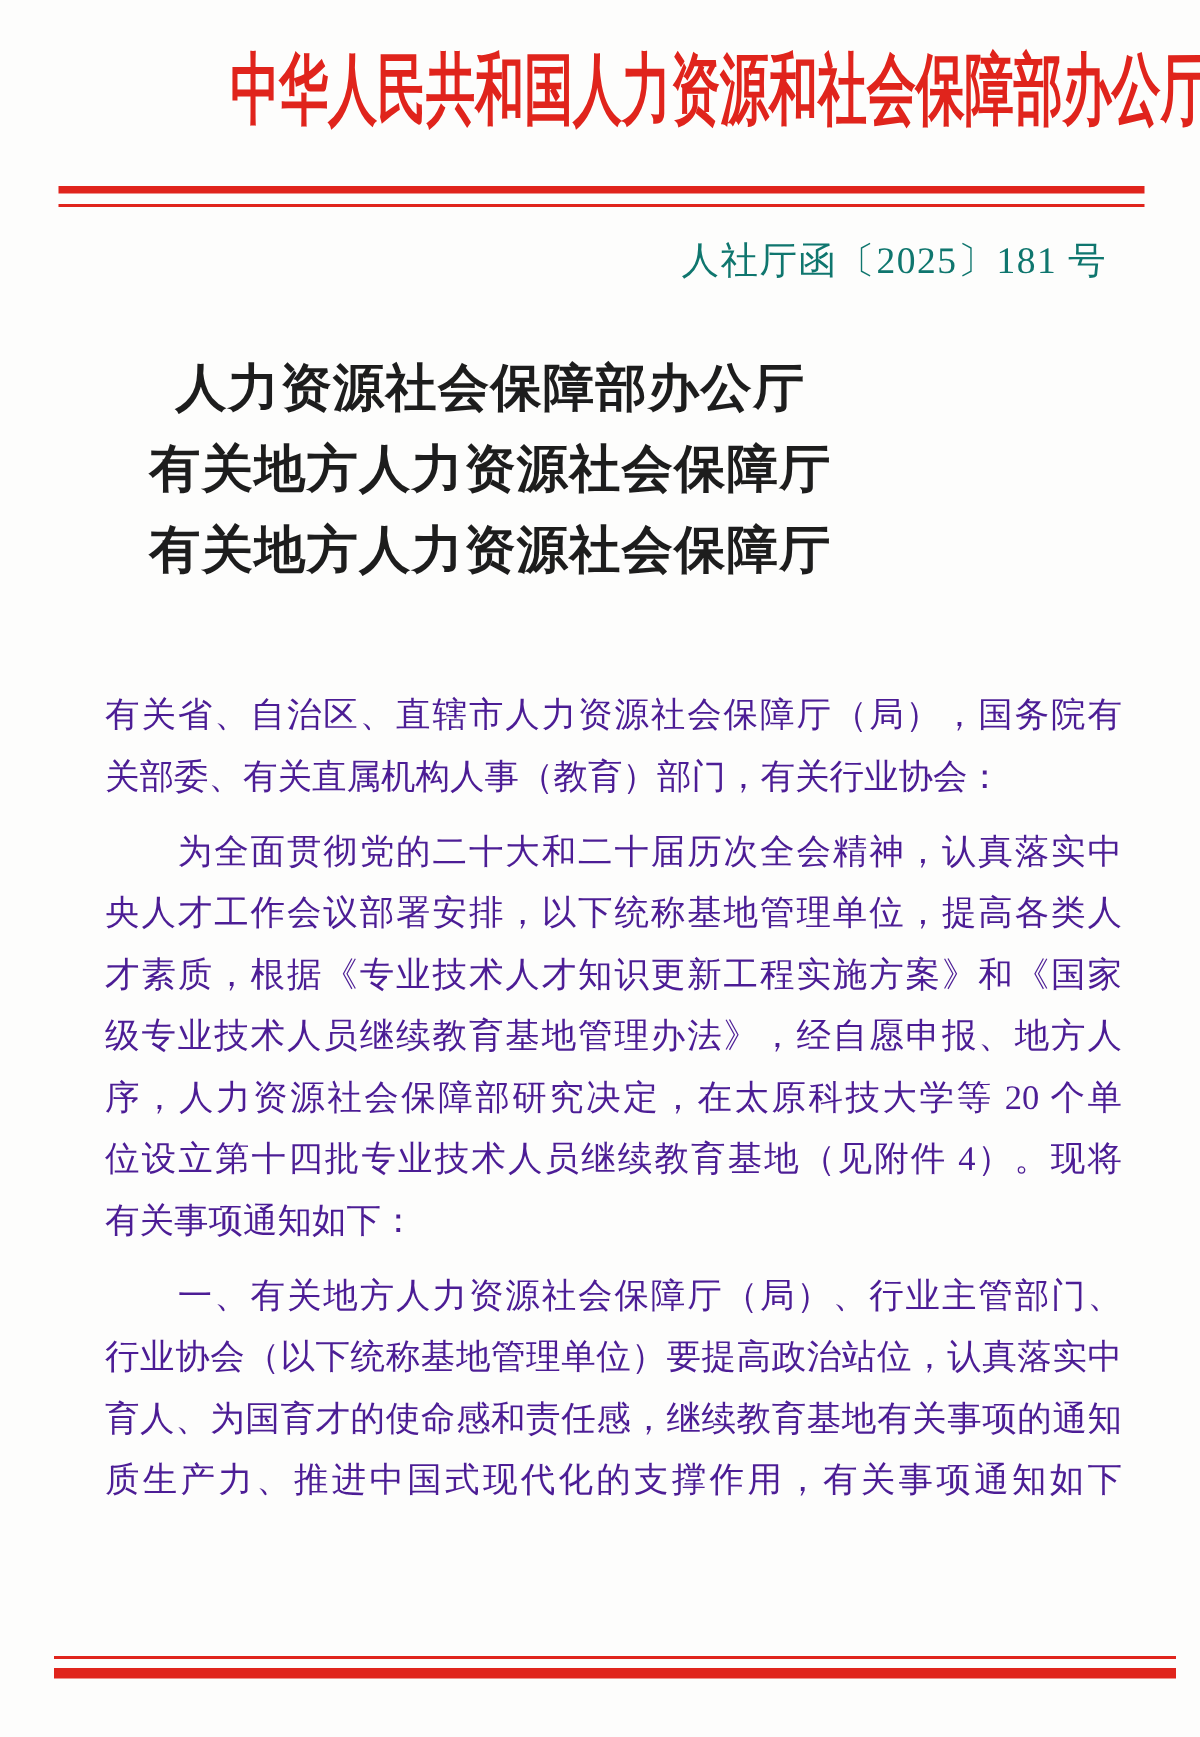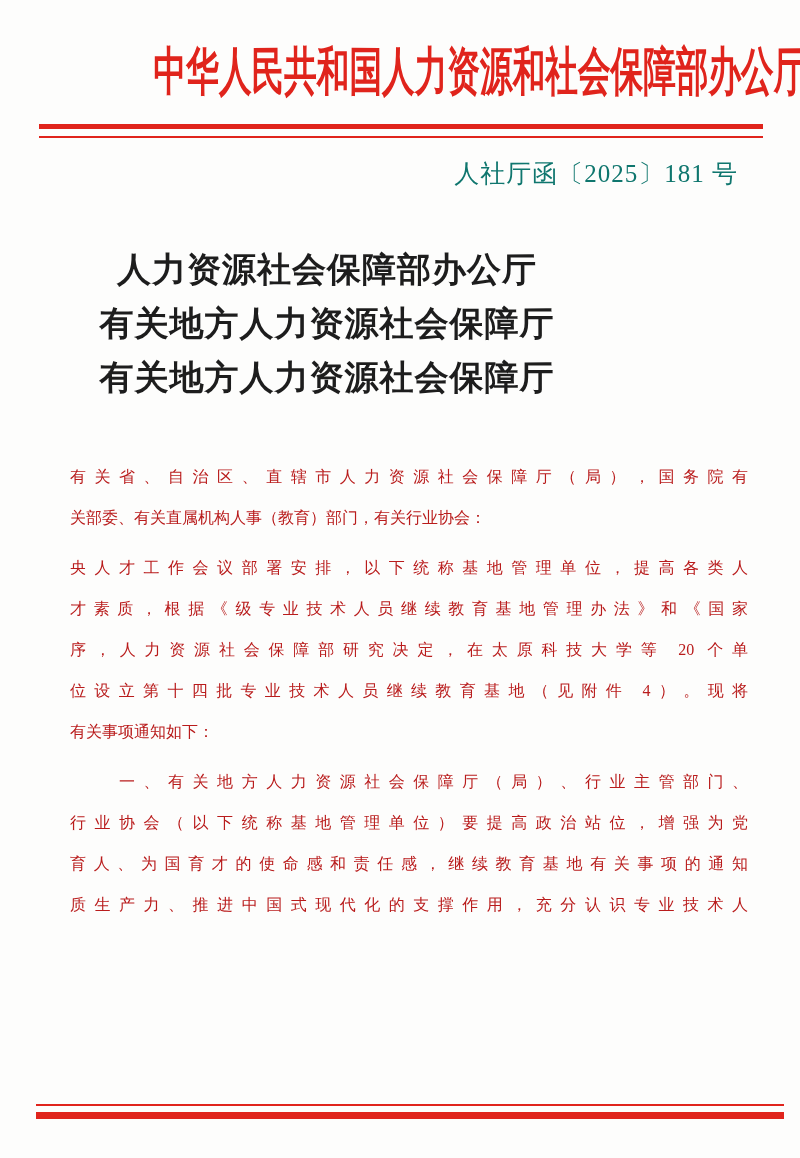--- a/index.html
+++ b/index.html
@@ -12,21 +12,21 @@
     position: relative;
     width: 800px;
     height: 1158px;
     background: #fdfdfc;
     overflow: hidden;
   }
 
   
   .letterhead {
     position: absolute;
-    top: 40px;
+    top: 28px;
     left: 0;
     width: 800px;
     text-align: center;
     white-space: nowrap;
   }
   .letterhead-text {
     display: inline-block;
     font-size: 48px;
     font-weight: bold;
     color: #e0241c;
@@ -48,41 +48,41 @@
     top: 157px;
     right: 62px;
     font-size: 25px;
     color: #0f766e;
     letter-spacing: 1px;
   }
 
   
   .title {
     position: absolute;
-    top: 243px;
+    top: 233px;
     left: 0;
     width: 654px;
     text-align: center;
     color: #1d1d1d;
   }
   .title-line {
     font-size: 34px;
     font-weight: bold;
     line-height: 54px;
     letter-spacing: 1px;
   }
 
   
   .body-text {
     position: absolute;
     top: 456px;
     left: 70px;
     width: 678px;
-    font-size: 16px;
-    color: #b91c1c;
+    font-size: 23px;
+    color: #4c1d95;
     line-height: 41px;
   }
   .paragraph + .paragraph { margin-top: 9px; }
   .line {
     text-align: justify;
     text-align-last: justify;
     text-justify: inter-character;
     white-space: normal;
   }
   .line.end {
@@ -108,30 +108,32 @@
     <div class="title-line">有关地方人力资源社会保障厅</div>
     <div class="title-line">有关地方人力资源社会保障厅</div>
   </div>
 
   <div class="body-text">
       <div class="paragraph">
         <div class="line">有关省、自治区、直辖市人力资源社会保障厅（局），国务院有</div>
         <div class="line end">关部委、有关直属机构人事（教育）部门，有关行业协会：</div>
       </div>
       <div class="paragraph">
+        <div class="line">　　为全面贯彻党的二十大和二十届历次全会精神，认真落实中</div>
         <div class="line">央人才工作会议部署安排，以下统称基地管理单位，提高各类人</div>
-        <div class="line">才素质，根据《级专业技术人员继续教育基地管理办法》和《国家</div>
+        <div class="line">才素质，根据《专业技术人才知识更新工程实施方案》和《国家</div>
+        <div class="line">级专业技术人员继续教育基地管理办法》，经自愿申报、地方人</div>
         <div class="line">序，人力资源社会保障部研究决定，在太原科技大学等 20 个单</div>
         <div class="line">位设立第十四批专业技术人员继续教育基地（见附件 4）。现将</div>
         <div class="line end">有关事项通知如下：</div>
       </div>
       <div class="paragraph">
         <div class="line">　　一、有关地方人力资源社会保障厅（局）、行业主管部门、</div>
-        <div class="line">行业协会（以下统称基地管理单位）要提高政治站位，增强为党</div>
+        <div class="line">行业协会（以下统称基地管理单位）要提高政治站位，认真落实中</div>
         <div class="line">育人、为国育才的使命感和责任感，继续教育基地有关事项的通知</div>
-        <div class="line">质生产力、推进中国式现代化的支撑作用，充分认识专业技术人</div>
+        <div class="line">质生产力、推进中国式现代化的支撑作用，有关事项通知如下</div>
       </div>
     </div>
 
   <div class="rule rule-footer-thin"></div>
   <div class="rule rule-footer-thick"></div>
 
 </div>
 
 </body></html>

